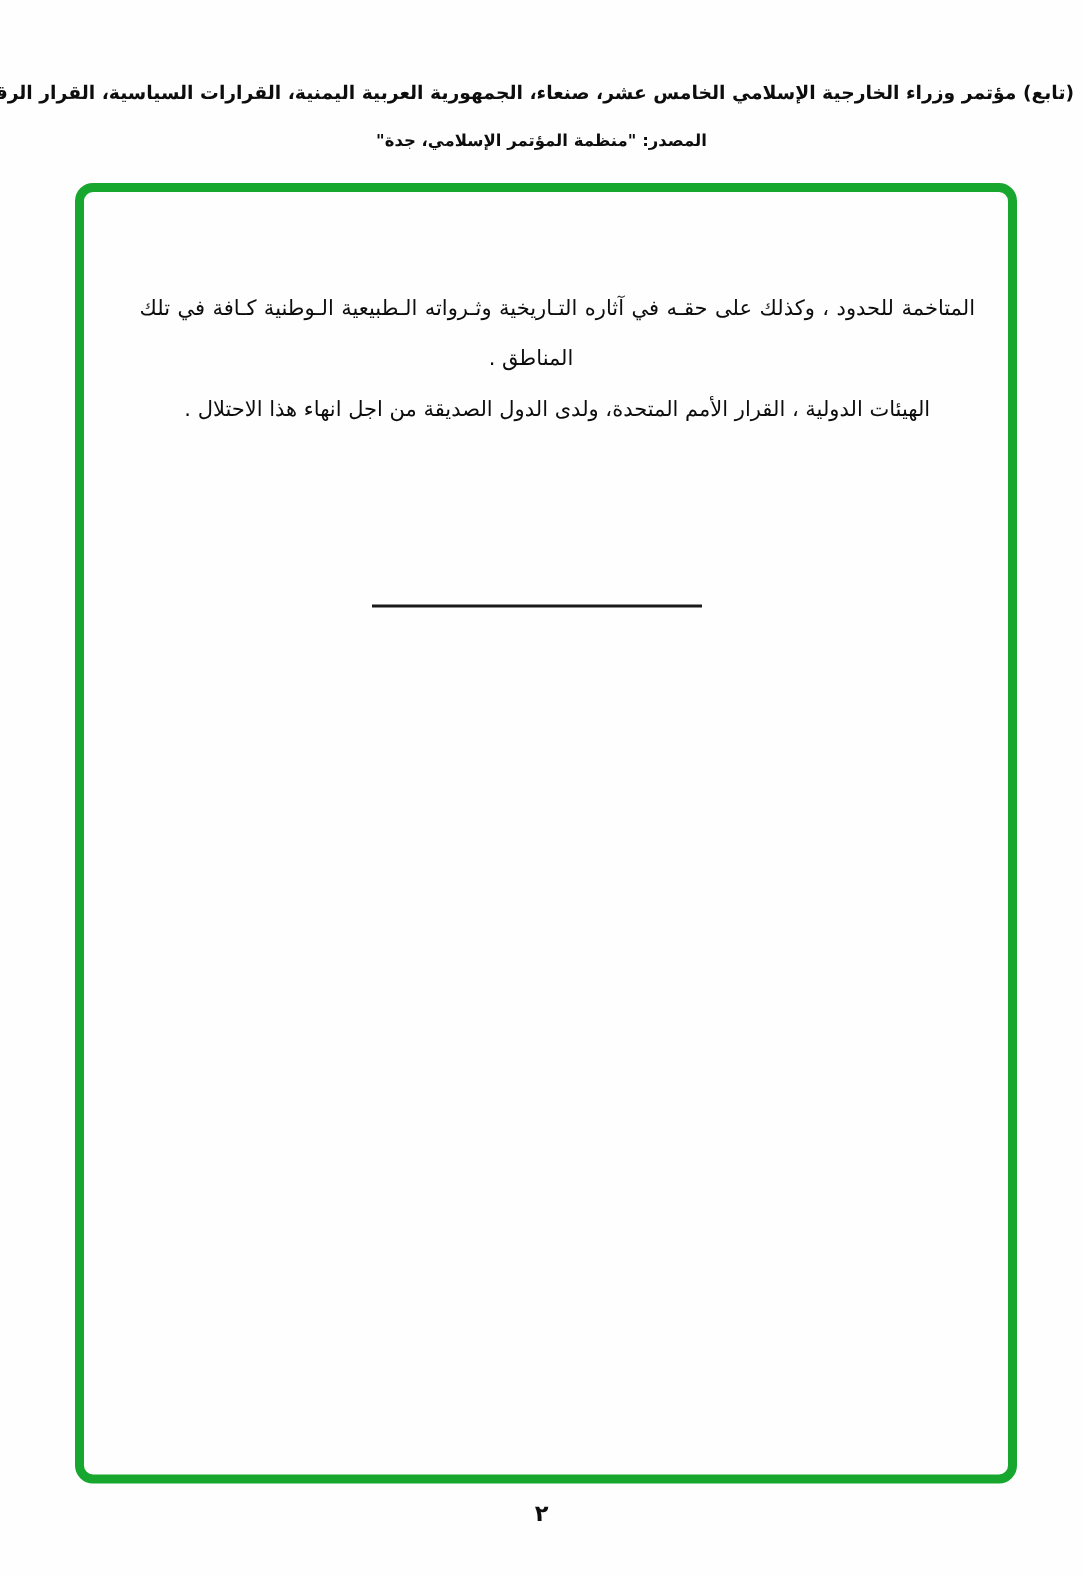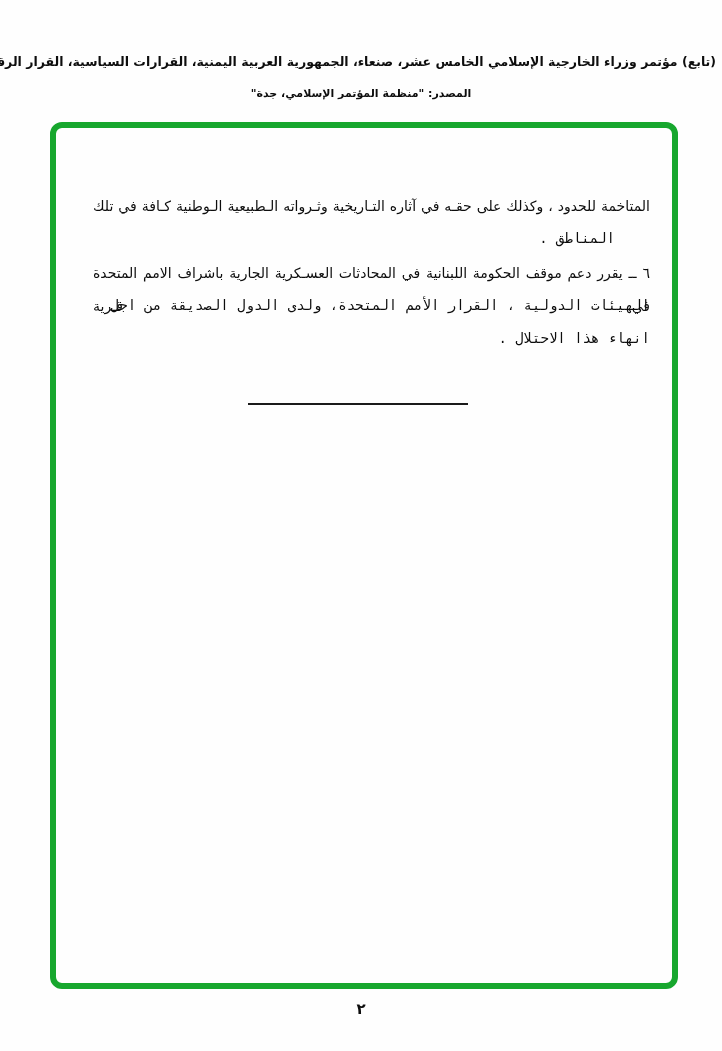--- a/index.html
+++ b/index.html
@@ -57,23 +57,22 @@
     overflow: visible;
     white-space: nowrap;
   }
   .line.fill {
     text-align: justify;
     text-align-last: justify;
     text-justify: inter-word;
     white-space: normal;
   }
   .line.end {
-    text-align: right;
+    text-align: center;
     white-space: normal;
-    font-family: Liberation Mono, monospace;
   }
   .line.indent-r {
     padding-right: 35px;
     box-sizing: border-box;
   }
   .divider-line {
     position: absolute;
     left: 248px; top: 403px;
     width: 220px; height: 2px;
     background: #1a1a1a;
@@ -97,21 +96,20 @@
   <div class="header-line-2">المصدر:  "منظمة المؤتمر الإسلامي، جدة"</div>
 
   <div class="green-frame" style="border-color: rgb(23, 167, 46);"></div>
 
   <div class="text-block">
     <div class="para">
       <div class="line fill">المتاخمة للحدود ، وكذلك على حقـه في آثاره التـاريخية وثـرواته الـطبيعية الـوطنية كـافة في تلك</div>
       <div class="line end indent-r">المناطق .</div>
     </div>
     <div class="para">
-      <div class="line fill">٦ ــ يقرر دعم موقف الحكومة اللبنانية في المحادثات العسـكرية الجارية باشراف الامم المتحدة في قـرية</div>
       <div class="line end">الهيئات الدولية ، القرار الأمم المتحدة، ولدى الدول الصديقة من اجل انهاء هذا الاحتلال .</div>
     </div>
   </div>
 
   <div class="divider-line" style="background: rgb(26, 26, 26);"></div>
 
   <div class="page-number">٢</div>
 
 </div>
 

